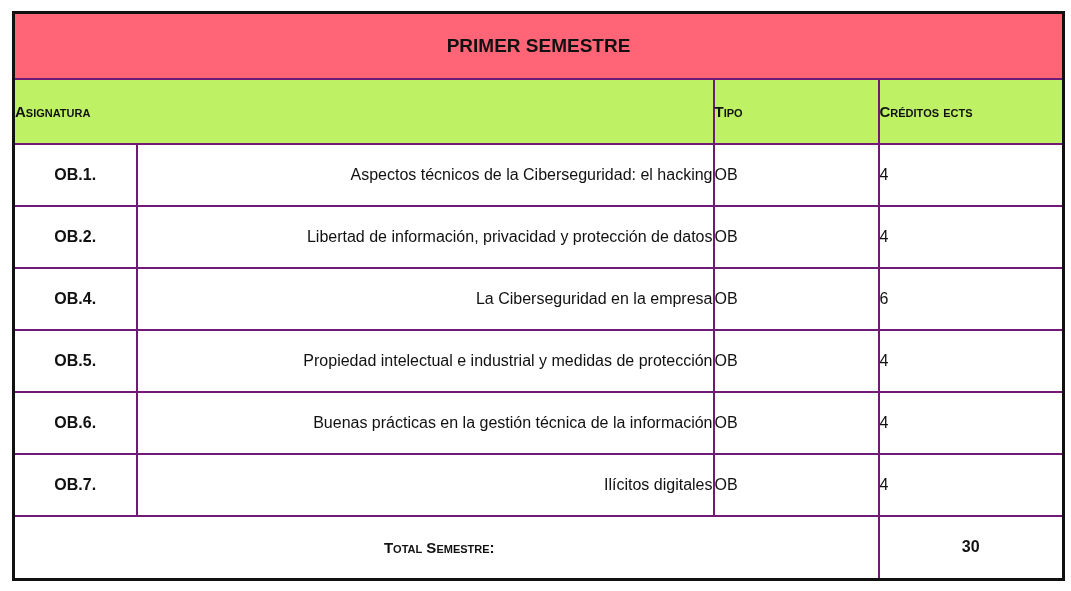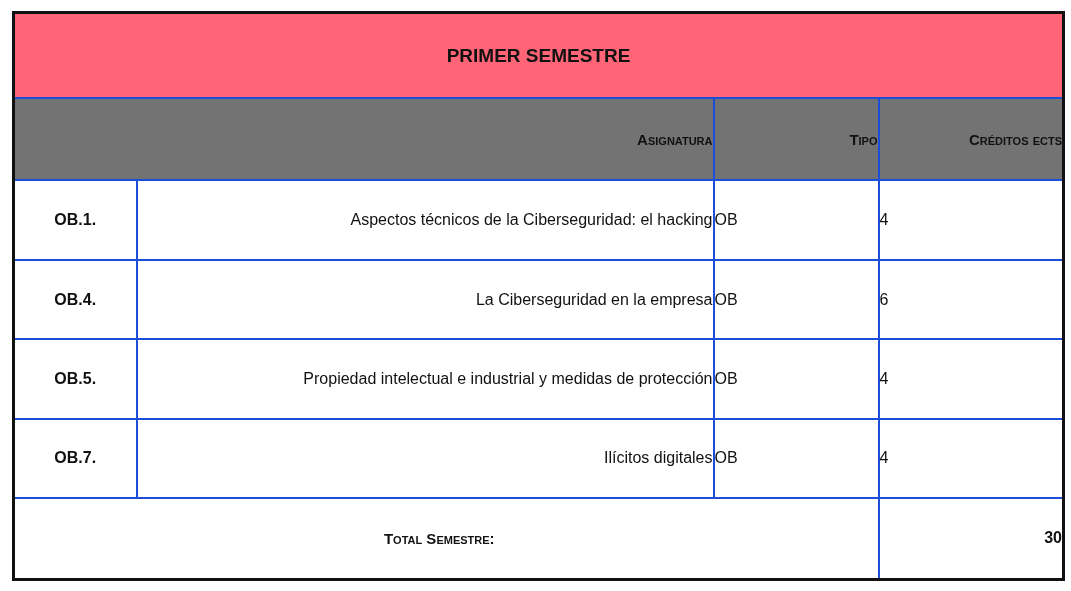--- a/index.html
+++ b/index.html
@@ -5,48 +5,48 @@
   html, body { margin: 0; padding: 0; background: #ffffff; }
   body { width: 1071px; height: 591px; position: relative; font-family: "Liberation Sans", "DejaVu Sans", sans-serif; color: #111; }
   table.plan {
     position: absolute; left: 12px; top: 11px;
     width: 1050px; height: 570px;
     border-collapse: collapse;
     table-layout: fixed;
     border: 3px solid #111;
   }
   table.plan td, table.plan th {
-    border: 2px solid #1d4ed8;
+    border: 2px solid #701a75;
     padding: 0;
     vertical-align: middle;
   }
   .title-row th {
     background: #ff6577;
     height: 58px;
     font-size: 19px;
     font-weight: bold;
     text-align: center;
     border-bottom: 3px solid #111;
   }
   .head-row th {
-    background: #737373;
+    background: #bef264;
     height: 56px;
     font-weight: bold;
-    text-align: right;
+    text-align: left;
     font-size: 15px;
     font-variant: small-caps;
     border-bottom: 3px solid #111;
   }
   .data-row td { height: 54px; font-size: 16px; margin-top: 36px; }
   .code { text-align: center; font-weight: bold; }
   .name { text-align: right; padding-left: 12px !important; }
   .tipo, .cred { text-align: left; }
   .total-row td { height: 55px; border-top: 3px solid #111; }
   .total-label { text-align: center; padding-right: 14px !important; font-weight: bold; font-size: 15px; font-variant: small-caps; }
-  .total-value { text-align: right; font-weight: bold; font-size: 16px; }
+  .total-value { text-align: center; font-weight: bold; font-size: 16px; }
 </style>
 </head>
 <body>
 
 <table class="plan">
   <colgroup>
     <col style="width:123px">
     <col style="width:577px">
     <col style="width:165px">
     <col style="width:185px">
@@ -61,28 +61,40 @@
     <th>Créditos ects</th>
   </tr>
 
   <tr class="data-row">
     <td class="code">OB.1.</td>
     <td class="name">Aspectos técnicos de la Ciberseguridad: el hacking</td>
     <td class="tipo">OB</td>
     <td class="cred">4</td>
   </tr>
   <tr class="data-row">
+    <td class="code">OB.2.</td>
+    <td class="name">Libertad de información, privacidad y protección de datos</td>
+    <td class="tipo">OB</td>
+    <td class="cred">4</td>
+  </tr>
+  <tr class="data-row">
     <td class="code">OB.4.</td>
     <td class="name">La Ciberseguridad en la empresa</td>
     <td class="tipo">OB</td>
     <td class="cred">6</td>
   </tr>
   <tr class="data-row">
     <td class="code">OB.5.</td>
     <td class="name">Propiedad intelectual e industrial y medidas de protección</td>
+    <td class="tipo">OB</td>
+    <td class="cred">4</td>
+  </tr>
+  <tr class="data-row">
+    <td class="code">OB.6.</td>
+    <td class="name">Buenas prácticas en la gestión técnica de la información</td>
     <td class="tipo">OB</td>
     <td class="cred">4</td>
   </tr>
   <tr class="data-row">
     <td class="code">OB.7.</td>
     <td class="name">Ilícitos digitales</td>
     <td class="tipo">OB</td>
     <td class="cred">4</td>
   </tr>
 

